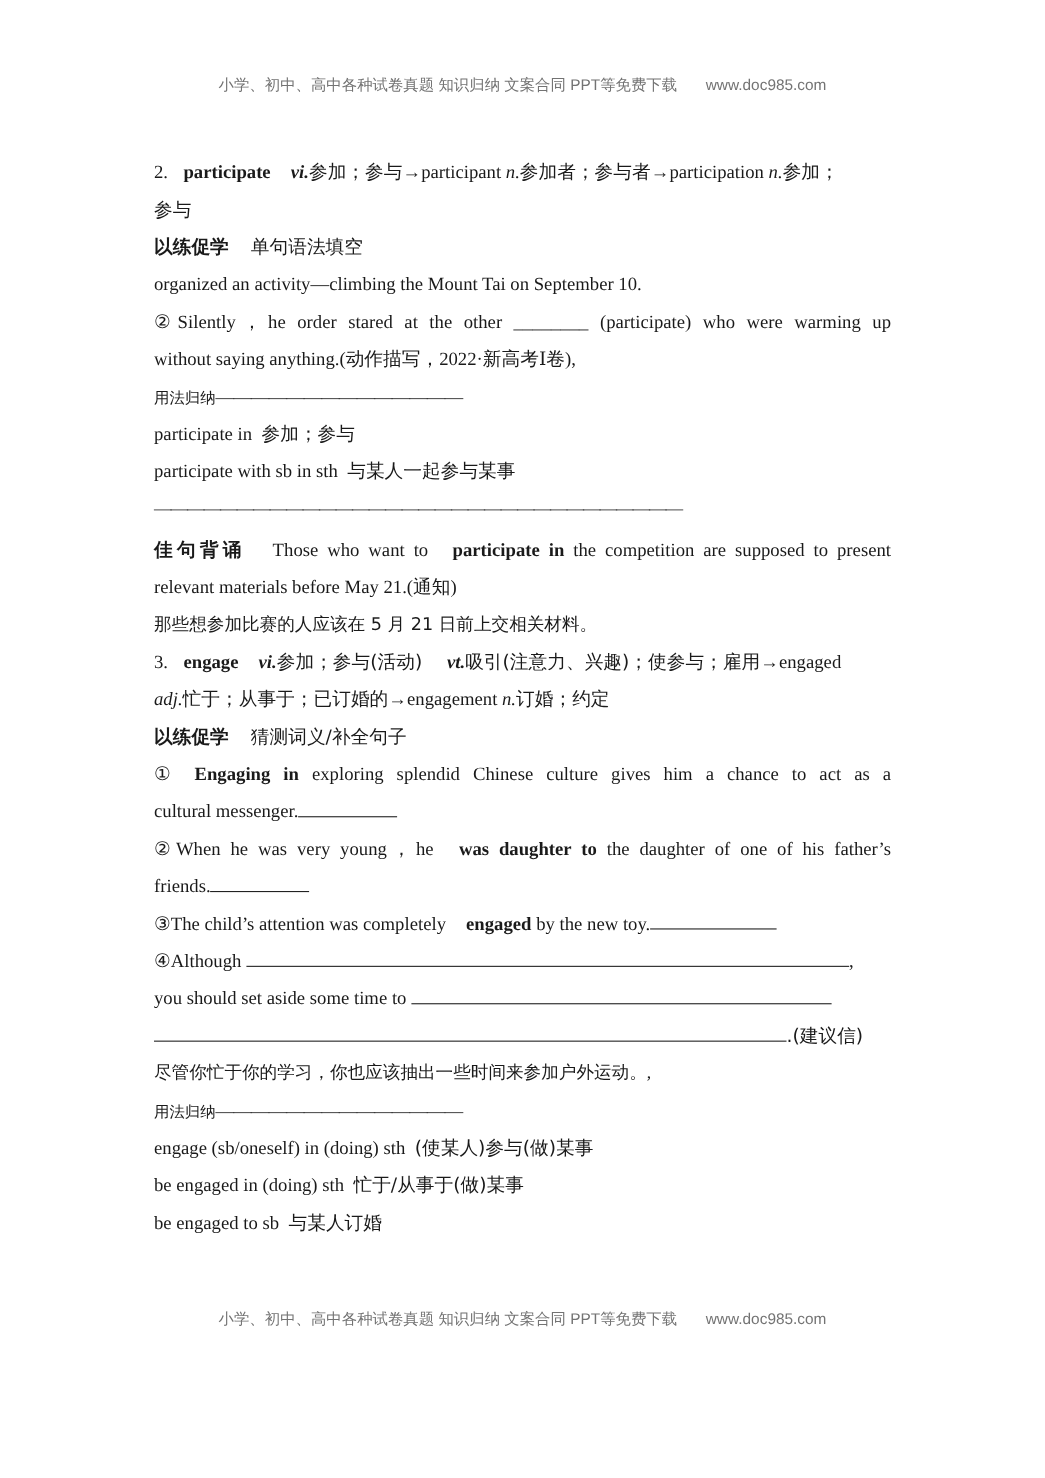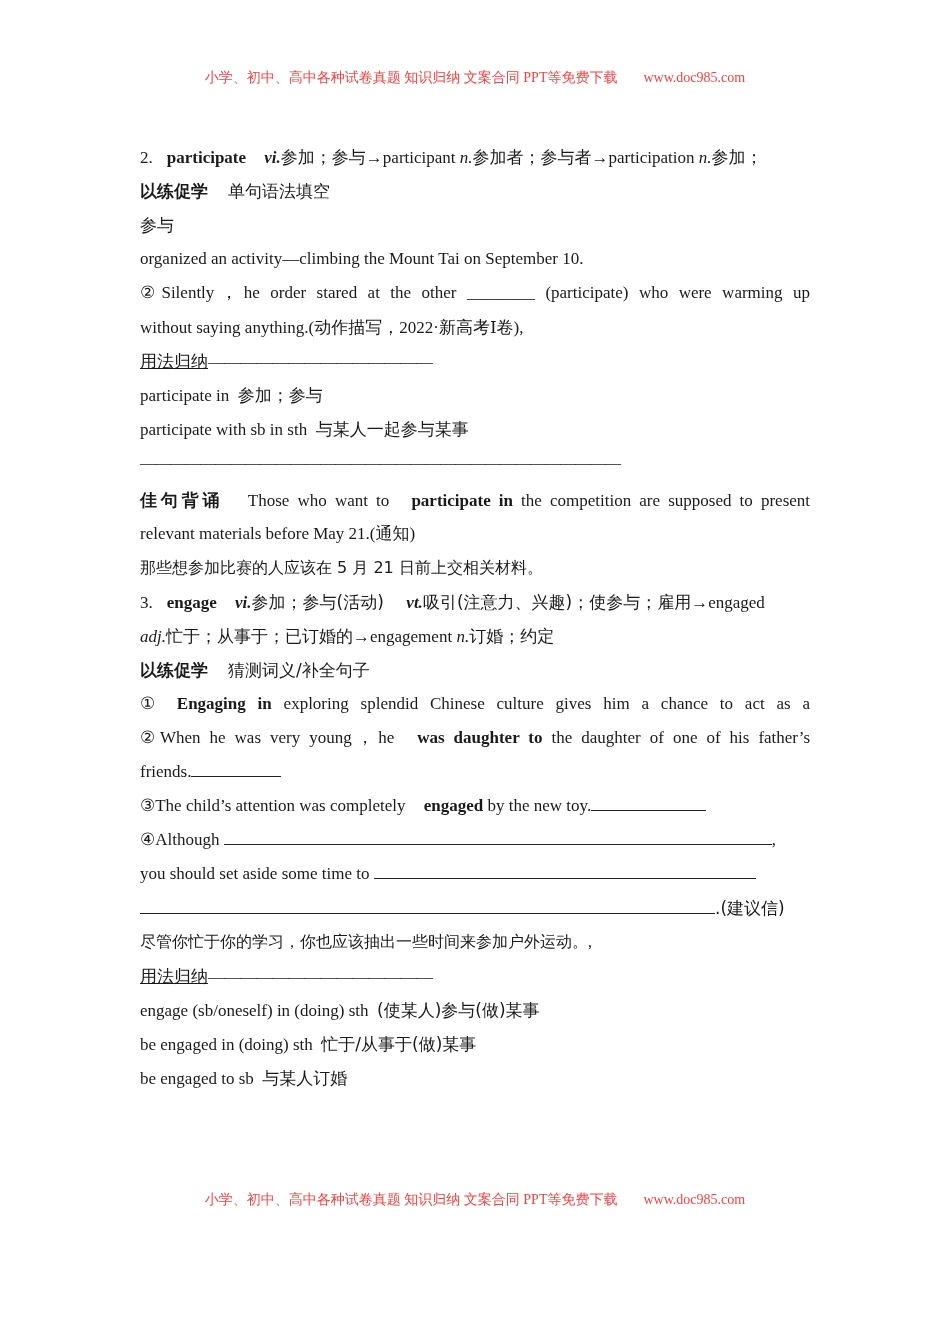--- a/index.html
+++ b/index.html
@@ -1,51 +1,51 @@
 <!DOCTYPE html>
 <html><head>
 <meta charset="utf-8">
 <style>
   html, body { margin:0; padding:0; background:#ffffff; }
   body { width:950px; height:1344px; position:relative; overflow:hidden;
          font-family:"Liberation Serif","DejaVu Serif",serif; color:#1a1a1a; }
   .hdr { position:absolute; left:0; width:950px; text-align:center;
-         font-family:Liberation Serif, serif; font-size:14px; color:#ef4444; }
+         font-family:Liberation Sans, sans-serif; font-size:14px; color:#737373; }
   .hdr .url { margin-left:26px; }
   .content { position:absolute; left:140px; top:140px; width:670px; font-size:17px; line-height:34px; }
   .line { white-space:nowrap; height:34px; }
   .just { text-align:justify; text-align-last:justify; white-space:normal; }
   .sans { font-family:"DejaVu Sans","Liberation Sans",sans-serif; }
   .b { font-weight:bold;margin-left:14px; }
   .i { font-style:italic; }
-  .label { font-family:"DejaVu Sans",sans-serif; font-size:17px;text-decoration:underline; }
+  .label { font-family:"DejaVu Sans",sans-serif; font-size:14px; }
   .label-bold { font-family:"DejaVu Sans",sans-serif; font-size:17px; font-weight:bold; }
   .gap { display:inline-block; width:20px; }
   .dash { color:#333; letter-spacing:-1px; }
   .blank { display:inline-block; border-bottom:1px solid #222; height:16px; vertical-align:baseline; }
 </style>
 </head>
 <body>
 
 <div class="hdr" style="top:69px;">
   <span>小学、初中、高中各种试卷真题  知识归纳  文案合同  PPT等免费下载</span><span class="url">www.doc985.com</span>
 </div>
 
 <div class="content">
 
   <div class="line">
     <span>2.</span><span class="b">participate</span>
     <span class="b i">vi.</span><span class="sans">参加；参与</span><span>→</span><span>participant</span>
     <span class="i">n.</span><span class="sans">参加者；参与者</span><span>→</span><span>participation</span>
     <span class="i">n.</span><span class="sans">参加；</span>
   </div>
+  <div class="line sans">参与</div>
   <div class="line">
     <span class="label-bold">以练促学</span><span class="gap"></span><span class="sans">单句语法填空</span>
   </div>
-  <div class="line sans">参与</div>
   <div class="line">organized an activity—climbing the Mount Tai on September 10.</div>
   <div class="line just">②Silently，he order stared at the other ________ (participate) who were warming up</div>
   <div class="line">
     <span>without saying anything.(</span><span class="sans">动作描写</span><span>，2022·新高考Ⅰ卷),</span>
   </div>
   <div class="line">
     <span class="label">用法归纳</span><span class="dash">——————————————</span>
   </div>
   <div class="line">
     <span>participate in</span>&nbsp;&nbsp;<span class="sans">参加；参与</span>
@@ -67,20 +67,23 @@
   </div>
   <div class="line">
     <span class="i">adj.</span><span class="sans">忙于；从事于；已订婚的</span><span>→</span><span>engagement</span>
     <span class="i">n.</span><span class="sans">订婚；约定</span>
   </div>
   <div class="line">
     <span class="label-bold">以练促学</span><span class="gap"></span><span class="sans">猜测词义/补全句子</span>
   </div>
   <div class="line just">
     <span>①</span><span class="b">Engaging in</span><span> exploring splendid Chinese culture gives him a chance to act as a</span>
+  </div>
+  <div class="line">
+    <span>cultural messenger.</span><span class="blank" style="width:90px;"></span>
   </div>
   <div class="line just">
     <span>②When he was very young，he </span><span class="b">was daughter to</span><span> the daughter of one of his father’s</span>
   </div>
   <div class="line">
     <span>friends.</span><span class="blank" style="width:90px;"></span>
   </div>
   <div class="line">
     <span>③The child’s attention was completely </span><span class="b">engaged</span><span> by the new toy.</span><span class="blank" style="width:115px;"></span>
   </div>

